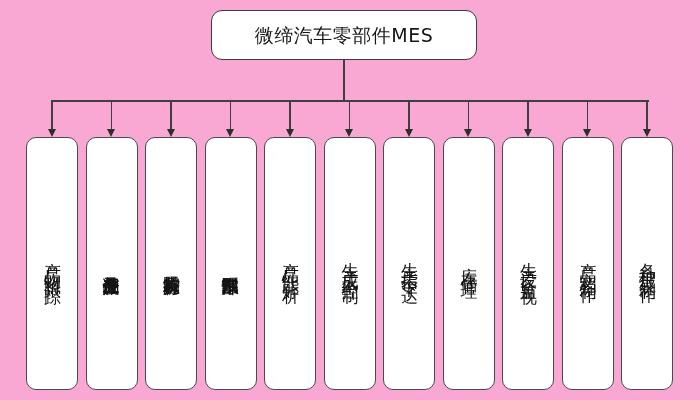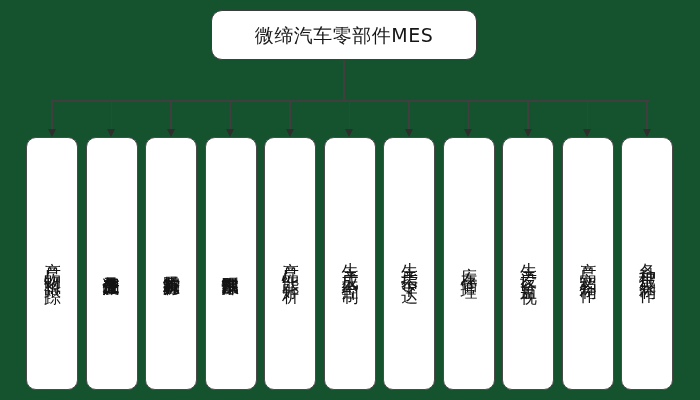--- a/index.html
+++ b/index.html
@@ -12,21 +12,21 @@
     width: 700px;
     height: 400px;
     overflow: hidden;
     font-family: "DejaVu Sans", "Liberation Sans", sans-serif;
     color: #1a1a1a;
   }
   #diagram-canvas {
     position: relative;
     width: 700px;
     height: 400px;
-    background: #14532d;
+    background: #f9a8d4;
   }
 
   
   .root-node {
     position: absolute;
     left: 211px;
     top: 10px;
     width: 266px;
     height: 50px;
     box-sizing: border-box;

